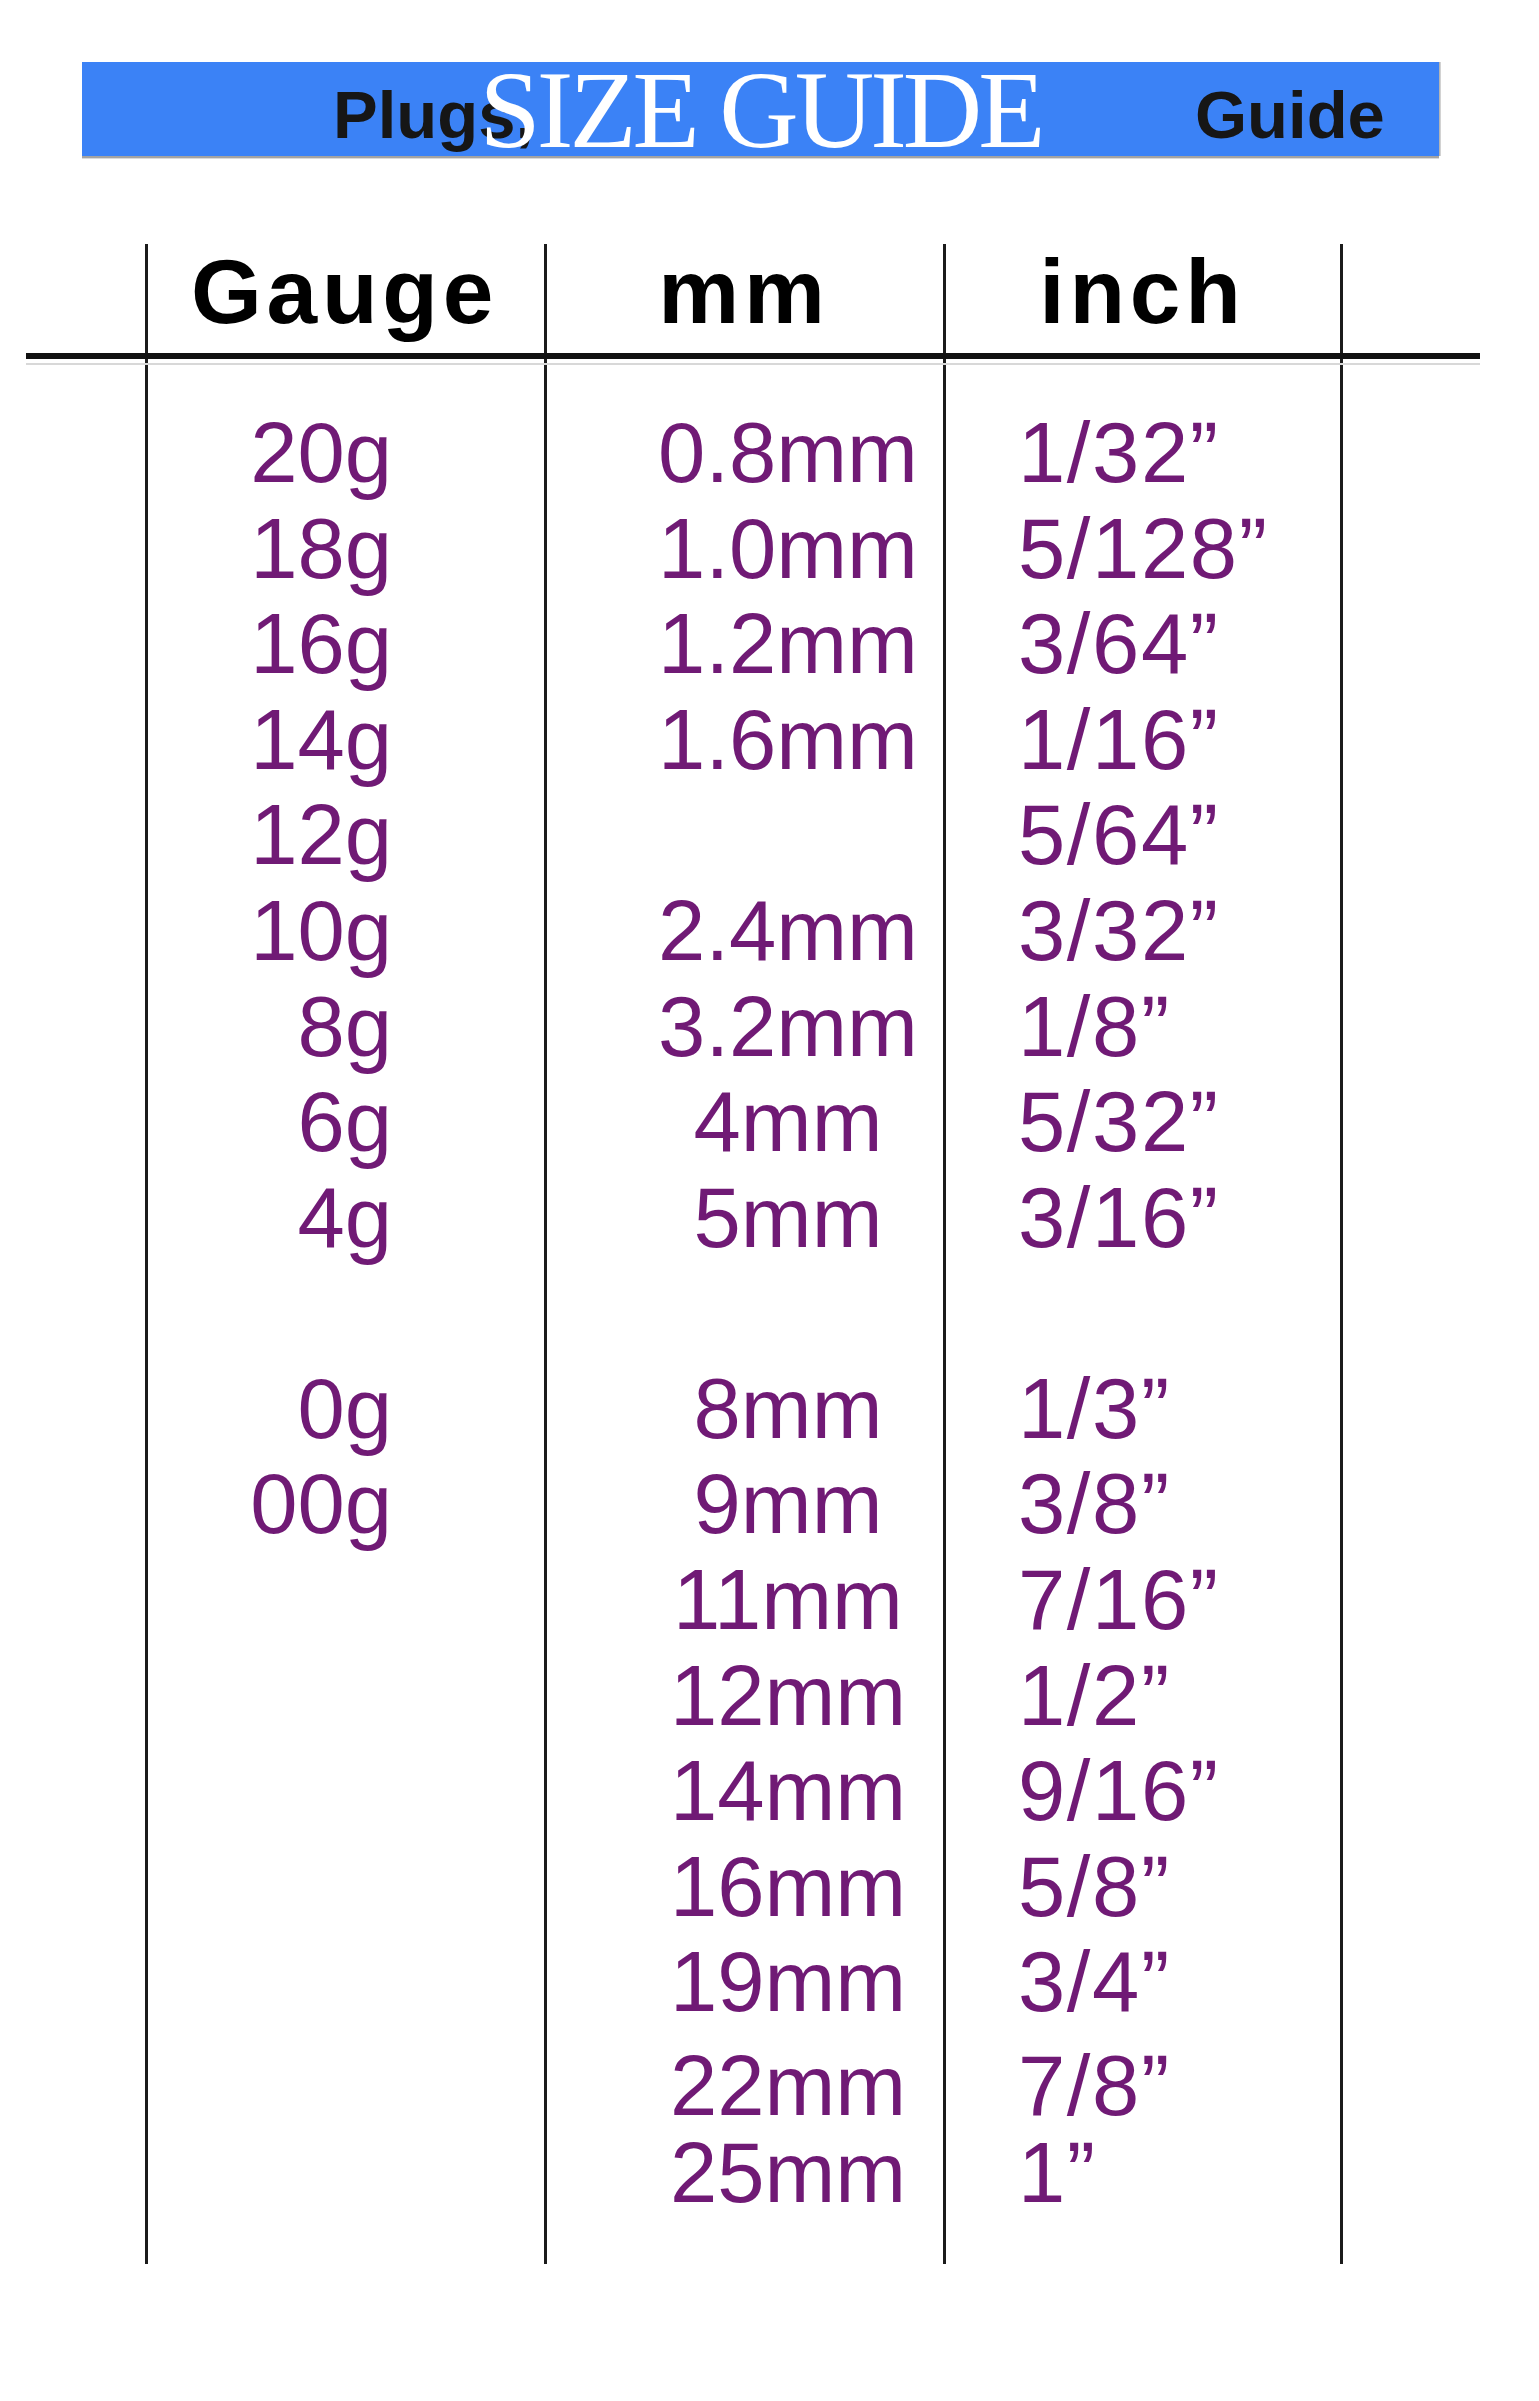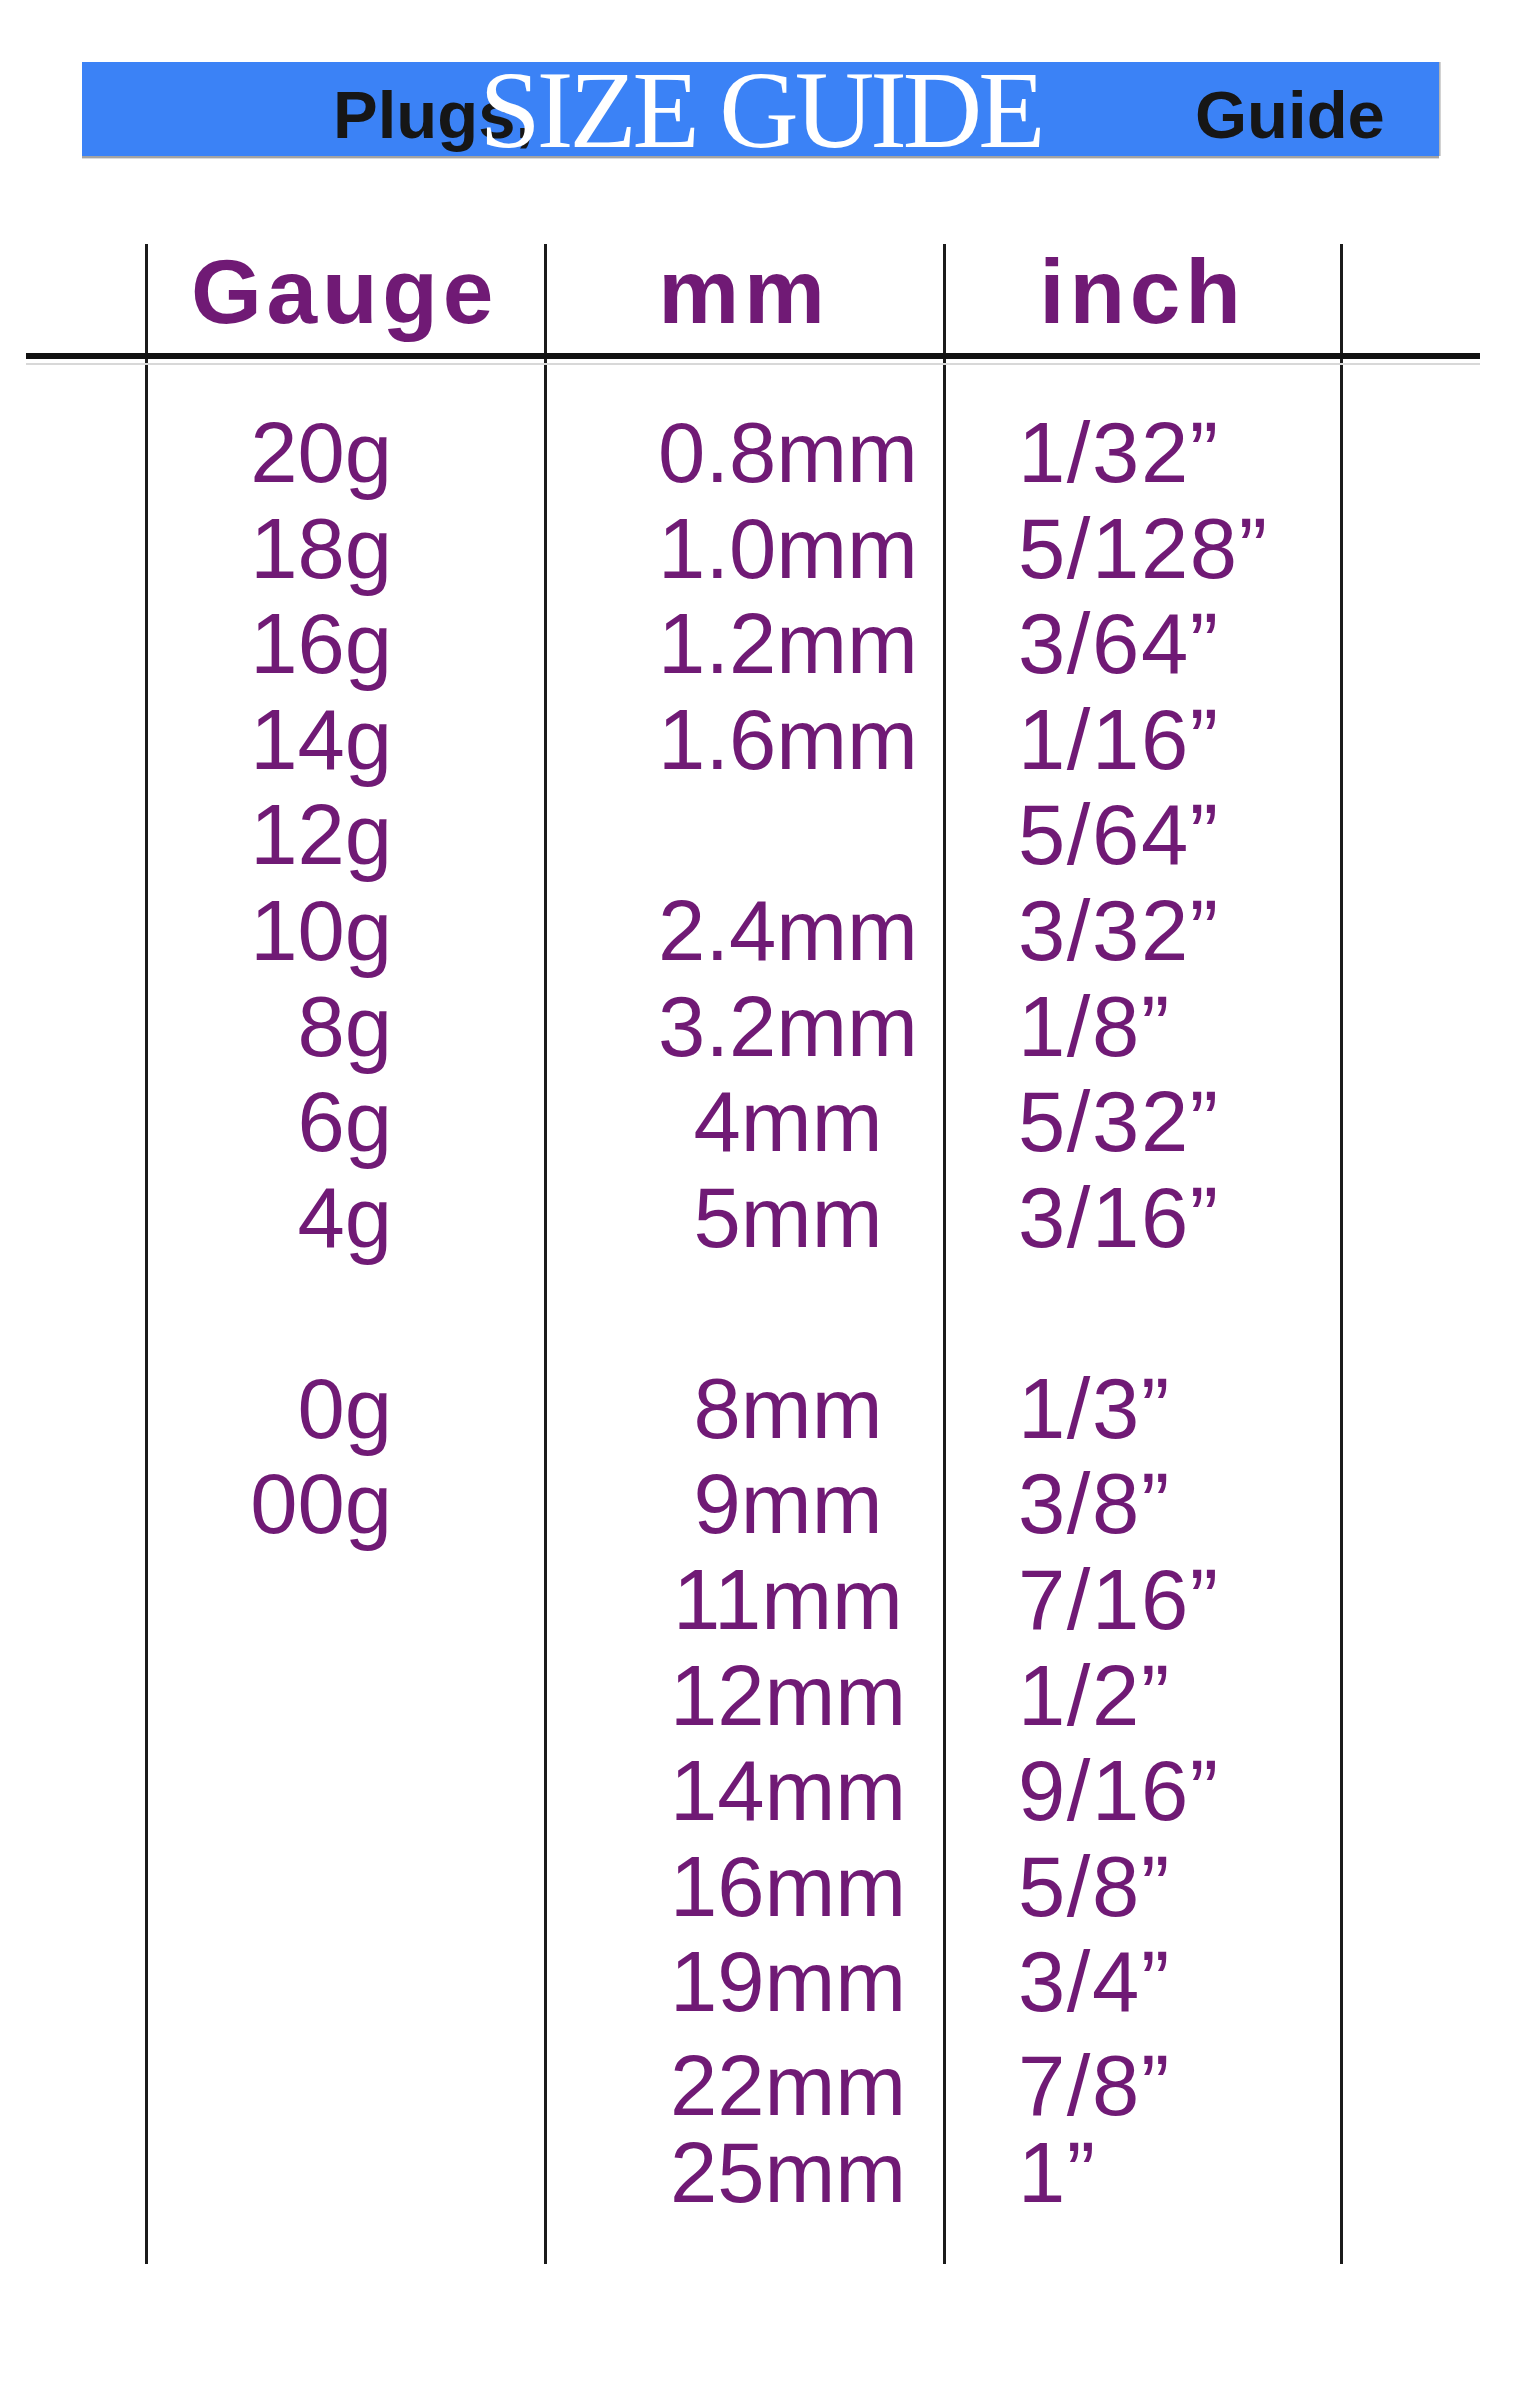--- a/index.html
+++ b/index.html
@@ -65,21 +65,21 @@
   
   .header-row { position: absolute; left: 0; top: 228px; width: 100%; height: 128px; }
   .header-cell {
     position: absolute;
     top: 0; height: 128px;
     line-height: 128px;
     text-align: center;
     font-weight: bold;
     font-size: 91px;
     letter-spacing: 4.8px;
-    color: #701a75;
+    color: #000000;
     white-space: nowrap;
   }
   .hdr-gauge { left: 146px;  width: 397px; }
   .hdr-mm    { left: 545px;  width: 398px; }
   .hdr-inch  { left: 945px; width: 395px; }
   
   .rows { position: absolute; left: 0; top: 0; width: 100%; height: 100%; }
   .row { position: absolute; left: 0; width: 100%; height: 96px; }
   .cell {
     position: absolute;

